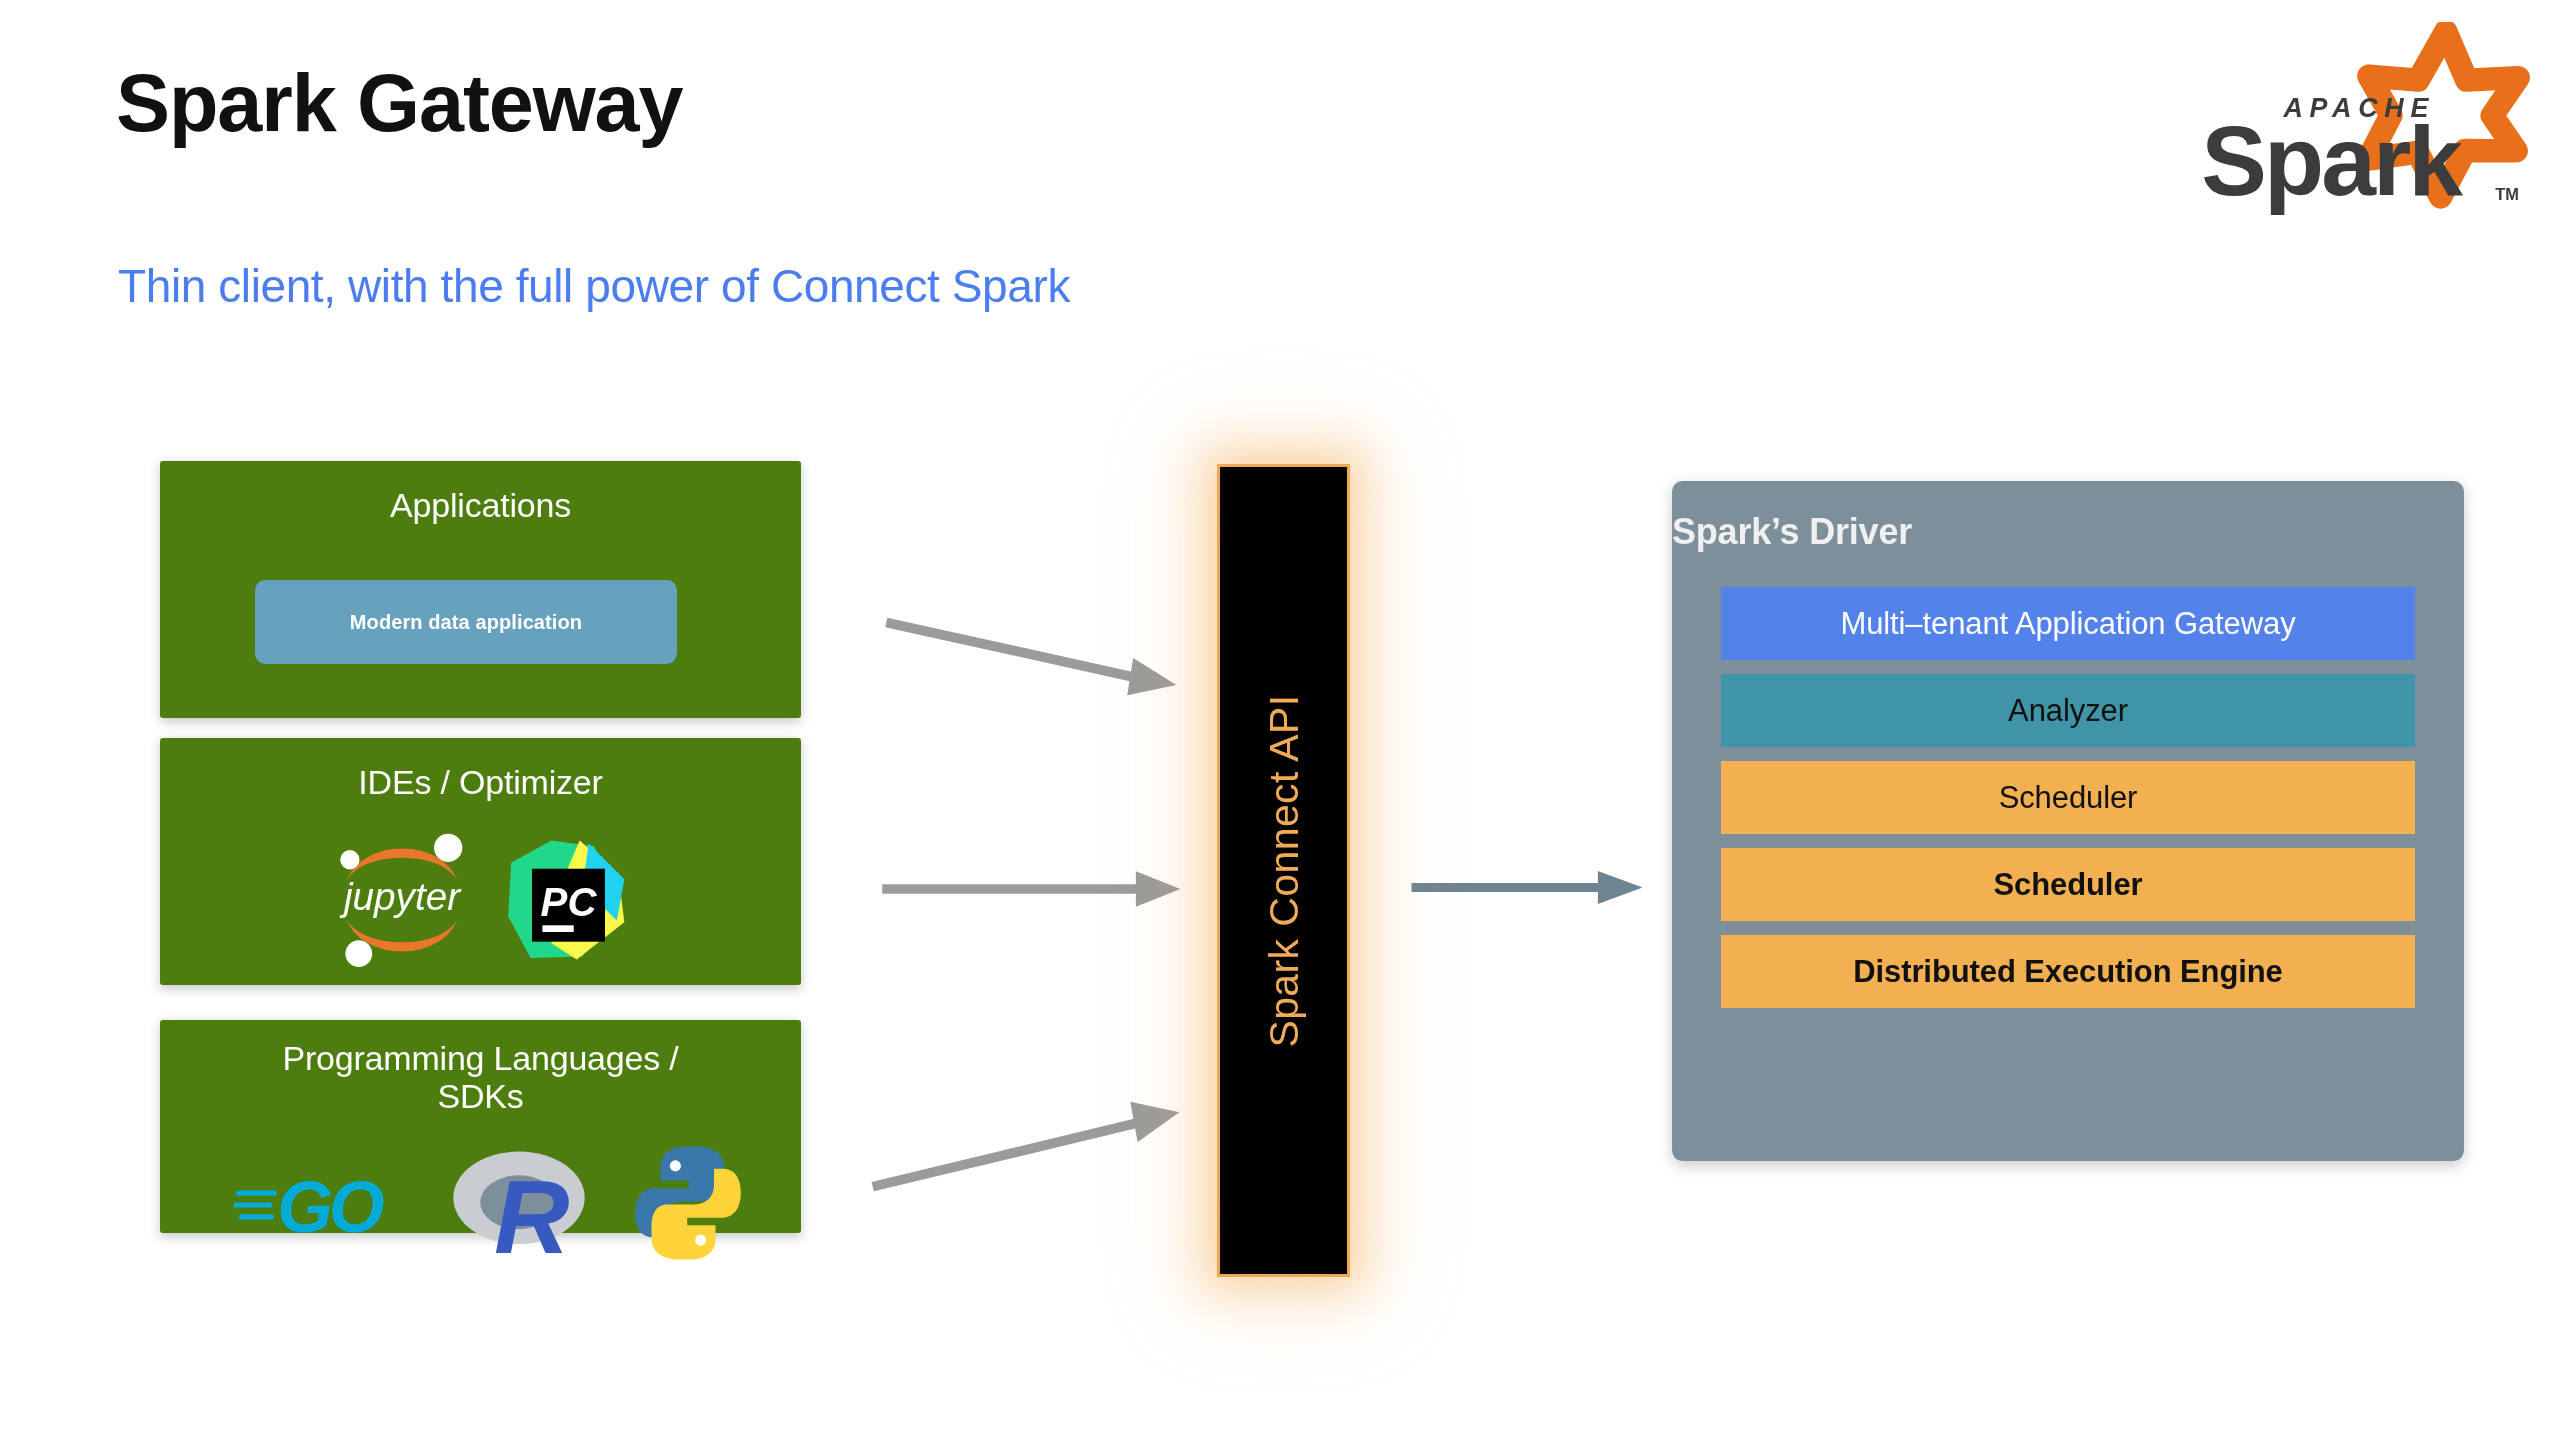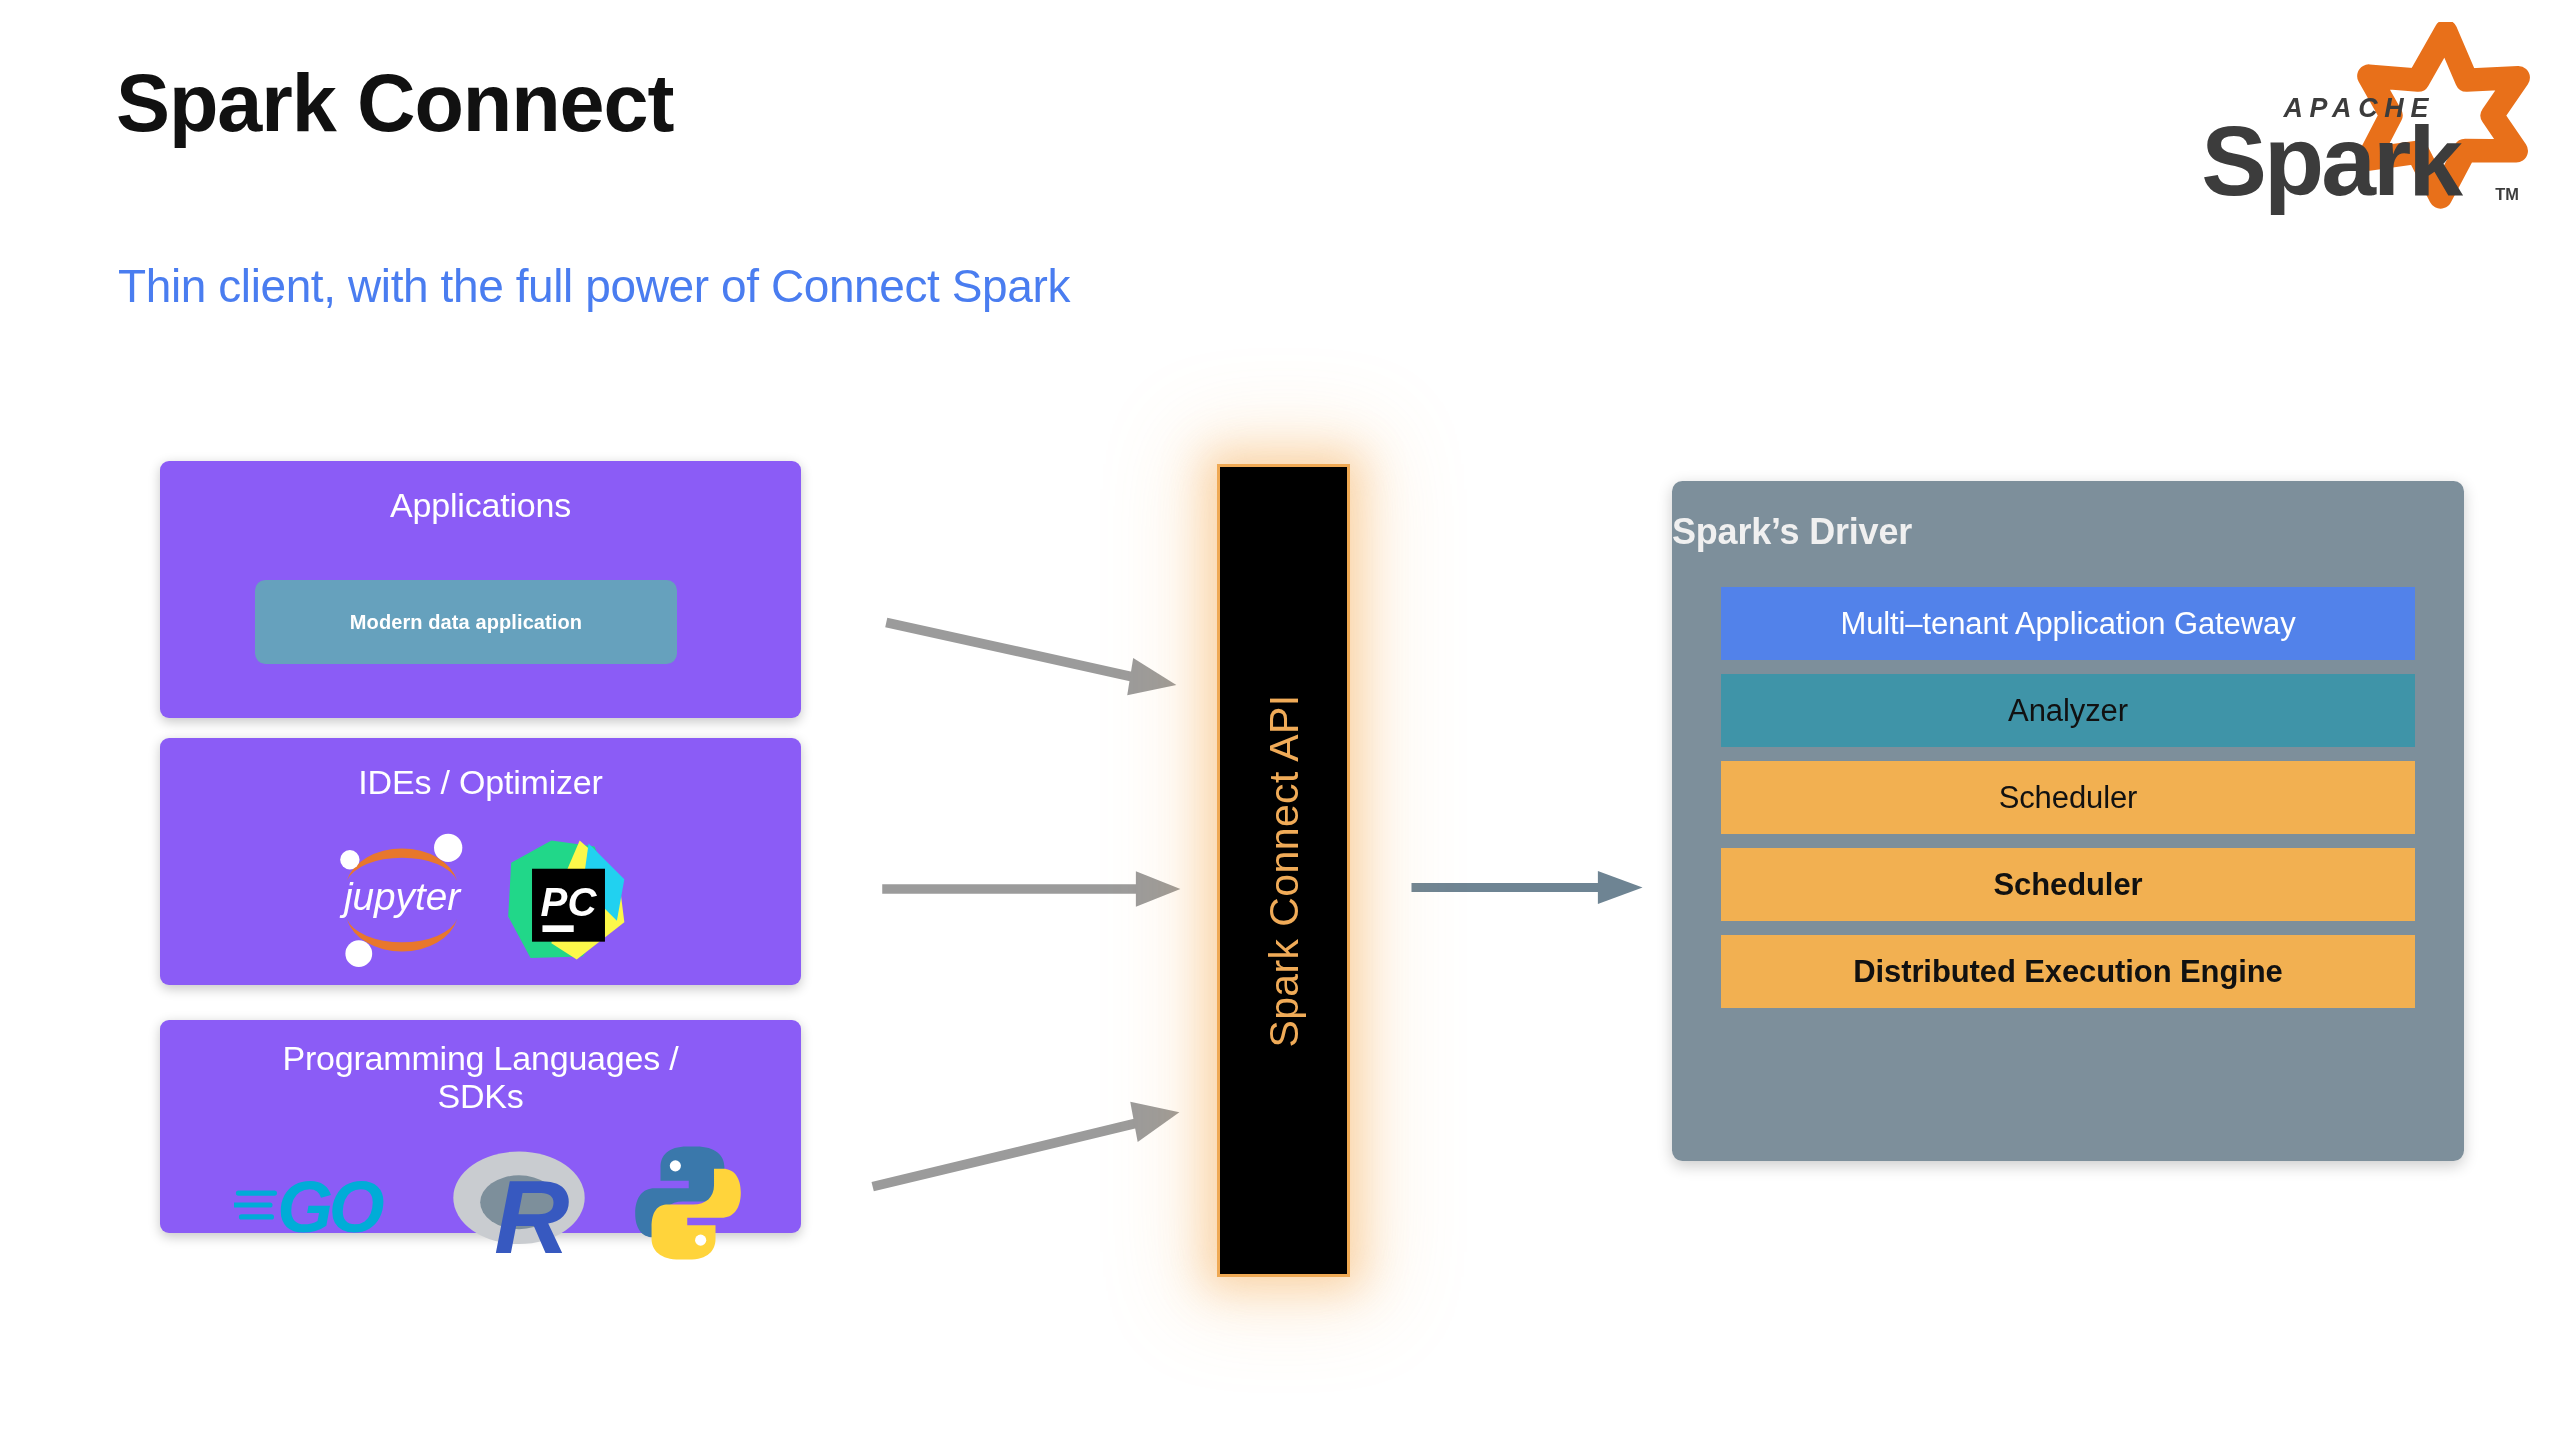--- a/index.html
+++ b/index.html
@@ -38,22 +38,22 @@
   
   #spark-logo {
     position: absolute;
     right: 45px; top: 22.4px;
     width: 358px; height: 194px;
   }
 
   
   .card {
     position: absolute;
-    background: #8b5cf6;
-    border-radius: 9px;
+    background: #4d7c0f;
+    border-radius: 3px;
     box-shadow: 0 3.7px 12px rgba(0,0,0,0.22);
   }
   .card-title {
     color: #ffffff;
     text-align: center;
     font-size: 34px;
     font-weight: 400;
     line-height: 1.12;
     letter-spacing: -0.2px;
   }
@@ -152,21 +152,21 @@
   .pycharm-wrap { position: relative; width: 127px; height: 134px; }
   .go-wrap  { width: 172px; height: 87px; }
   .r-wrap   { width: 142px; height: 112px; }
   .py-wrap  { width: 112px; height: 116px; }
 </style>
 </head>
 <body>
 
 <div id="slide">
 
-  <div id="title">Spark Connect</div>
+  <div id="title">Spark Gateway</div>
   <div id="subtitle">Thin client, with the full power of Connect Spark</div>
 
   <div id="spark-logo">
     <svg viewBox="0 0 480 260" width="358" height="194">
 
       <g>
         <path d="M352 8 L392 74 L466 60 L436 120 L478 166 L404 176 L378 248
                  L336 188 L266 208 L290 140 L250 88 L322 84 Z" fill="none" stroke="#e8701a" stroke-width="34" stroke-linejoin="round" stroke-linecap="round" transform="rotate(8 360 128) scale(0.92) translate(28,6)"></path>
       </g>
 

